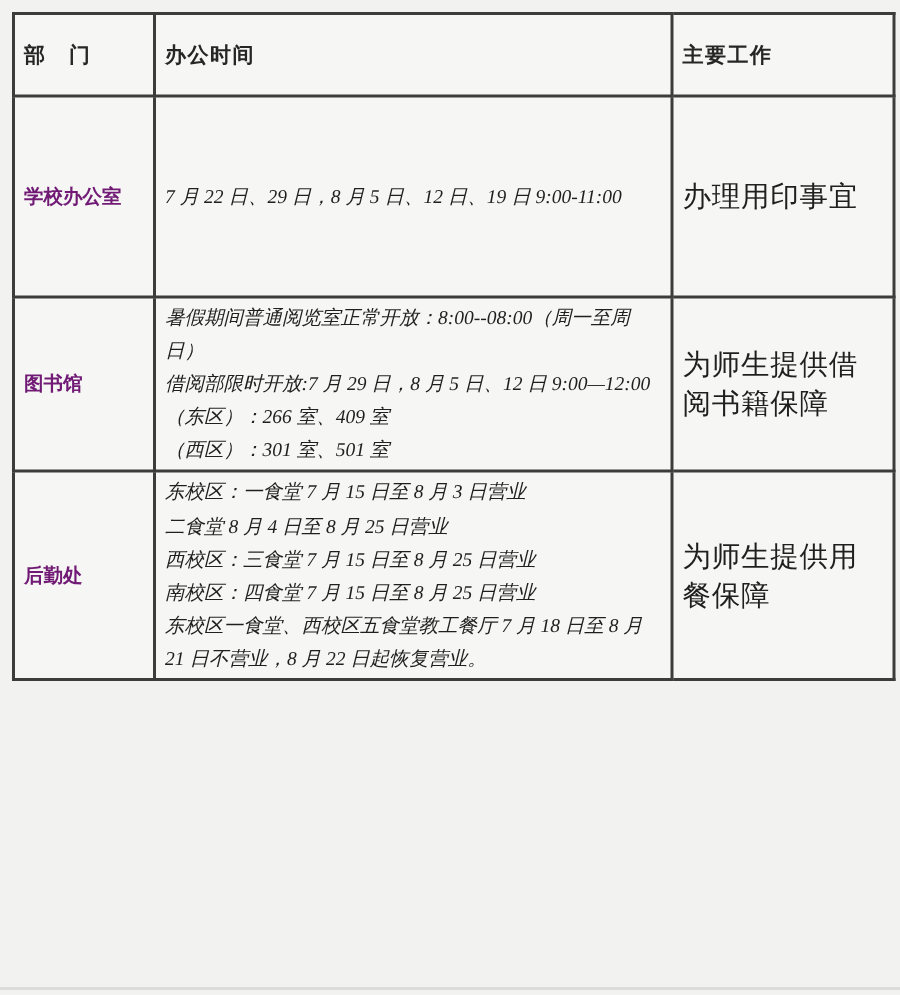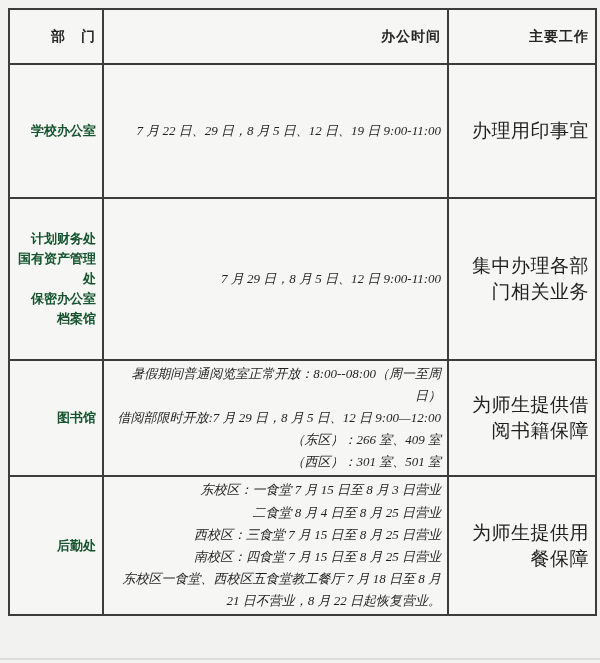--- a/index.html
+++ b/index.html
@@ -23,21 +23,21 @@
     top: 8px;
     width: 587px;
     border-collapse: collapse;
     table-layout: fixed;
     background: #f6f6f4;
   }
   table.schedule th,
   table.schedule td {
     border: 2px solid #3c3c3c;
     padding: 2px 6px;
-    text-align: right;
+    text-align: left;
     vertical-align: middle;
     box-sizing: border-box;
   }
   col.c-dept  { width: 94px; }
   col.c-hours { width: 345px; }
   col.c-work  { width: 148px; }
 
   tr.header-row { height: 55px; }
   tr.row-0 { height: 134px; }
   tr.row-1 { height: 162px; }
@@ -49,21 +49,21 @@
     font-family: "Liberation Sans", "DejaVu Sans", sans-serif;
     font-size: 14px;
     font-weight: 700;
     color: #262626;
     letter-spacing: 1px;
   }
   td.dept-cell {
     font-weight: 700;
     font-size: 13px;
     line-height: 1.55;
-    color: #14532d;
+    color: #701a75;
   }
   td.hours-cell {
     font-size: 13px;
     line-height: 1.7;
     font-style: italic;
   }
   td.work-cell {
     font-size: 19px;
     letter-spacing: 0.5px;
   }
@@ -96,32 +96,20 @@
     <tbody>
         <tr class="row-0">
           <td class="dept-cell">
             <div>学校办公室</div>
           </td>
           <td class="hours-cell">
             <div>7 月 22 日、29 日，8 月 5 日、12 日、19 日 9:00-11:00</div>
           </td>
           <td class="work-cell">办理用印事宜</td>
         </tr>
-        <tr class="row-1">
-          <td class="dept-cell">
-            <div>计划财务处</div>
-            <div>国有资产管理处</div>
-            <div>保密办公室</div>
-            <div>档案馆</div>
-          </td>
-          <td class="hours-cell">
-            <div>7 月 29 日，8 月 5 日、12 日 9:00-11:00</div>
-          </td>
-          <td class="work-cell">集中办理各部门相关业务</td>
-        </tr>
         <tr class="row-2">
           <td class="dept-cell">
             <div>图书馆</div>
           </td>
           <td class="hours-cell">
             <div>暑假期间普通阅览室正常开放：8:00--08:00（周一至周日）</div>
             <div>借阅部限时开放:7 月 29 日，8 月 5 日、12 日 9:00—12:00</div>
             <div>（东区）：266 室、409 室</div>
             <div>（西区）：301 室、501 室</div>
           </td>

